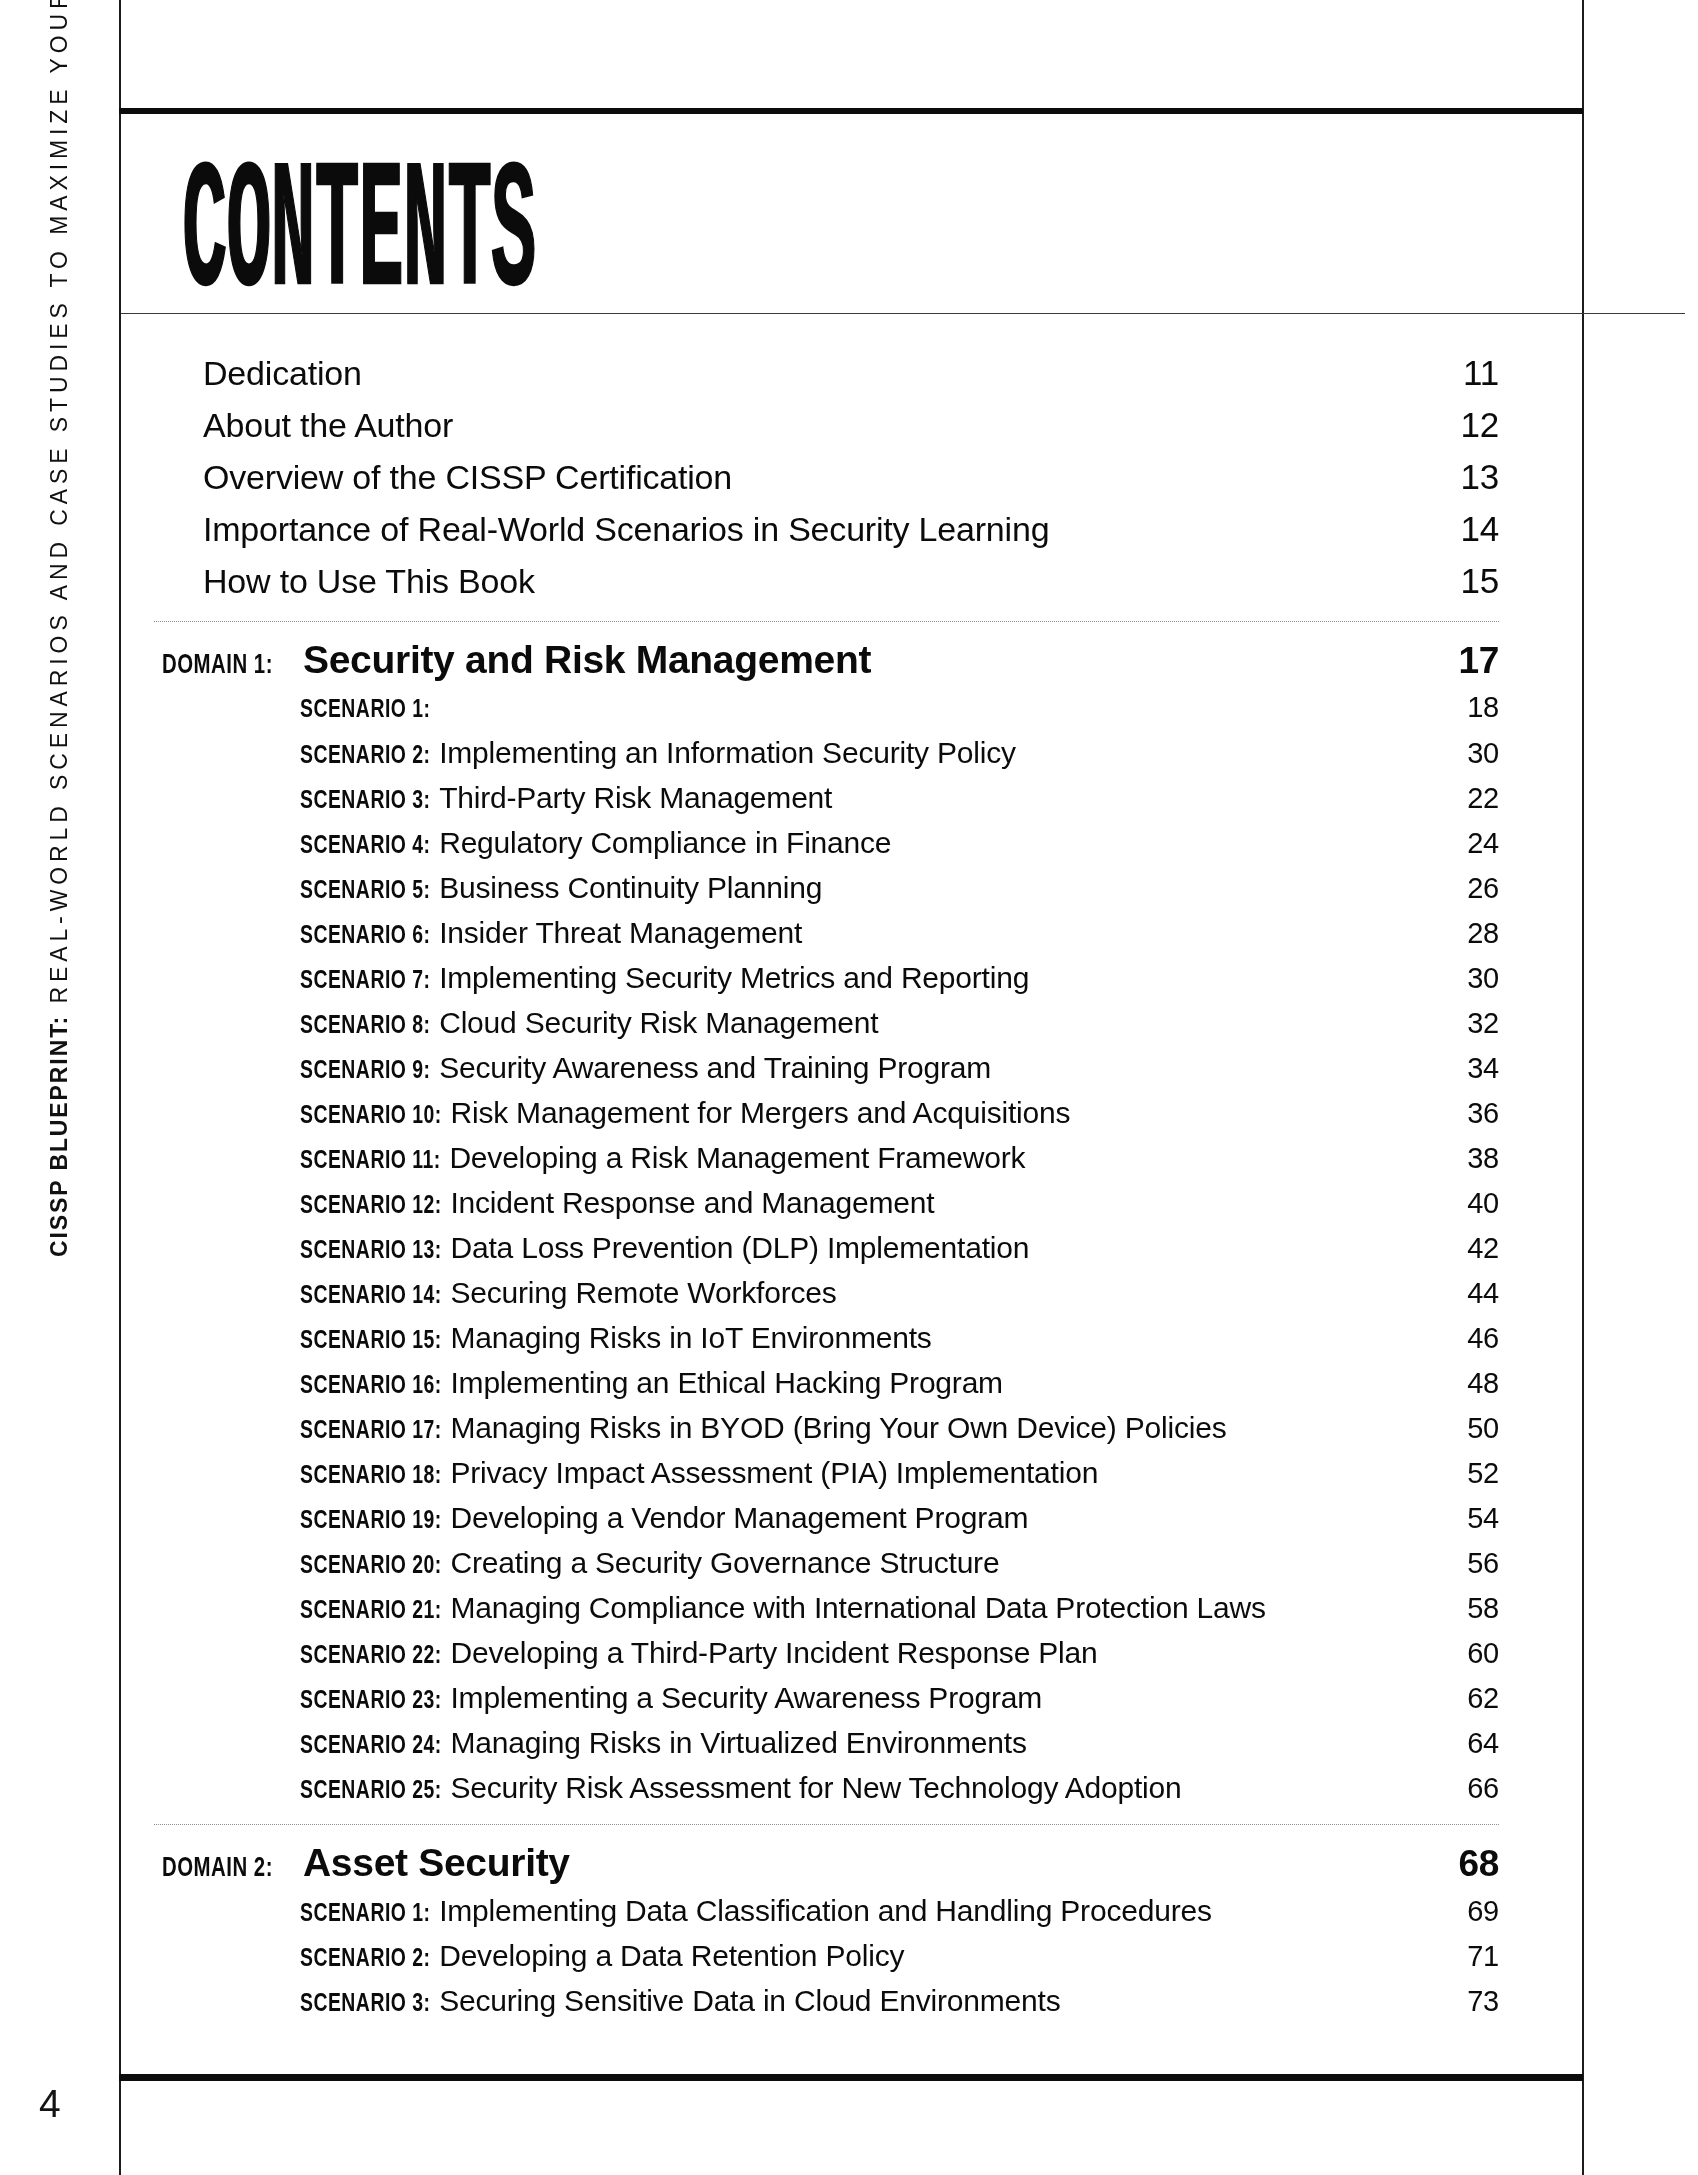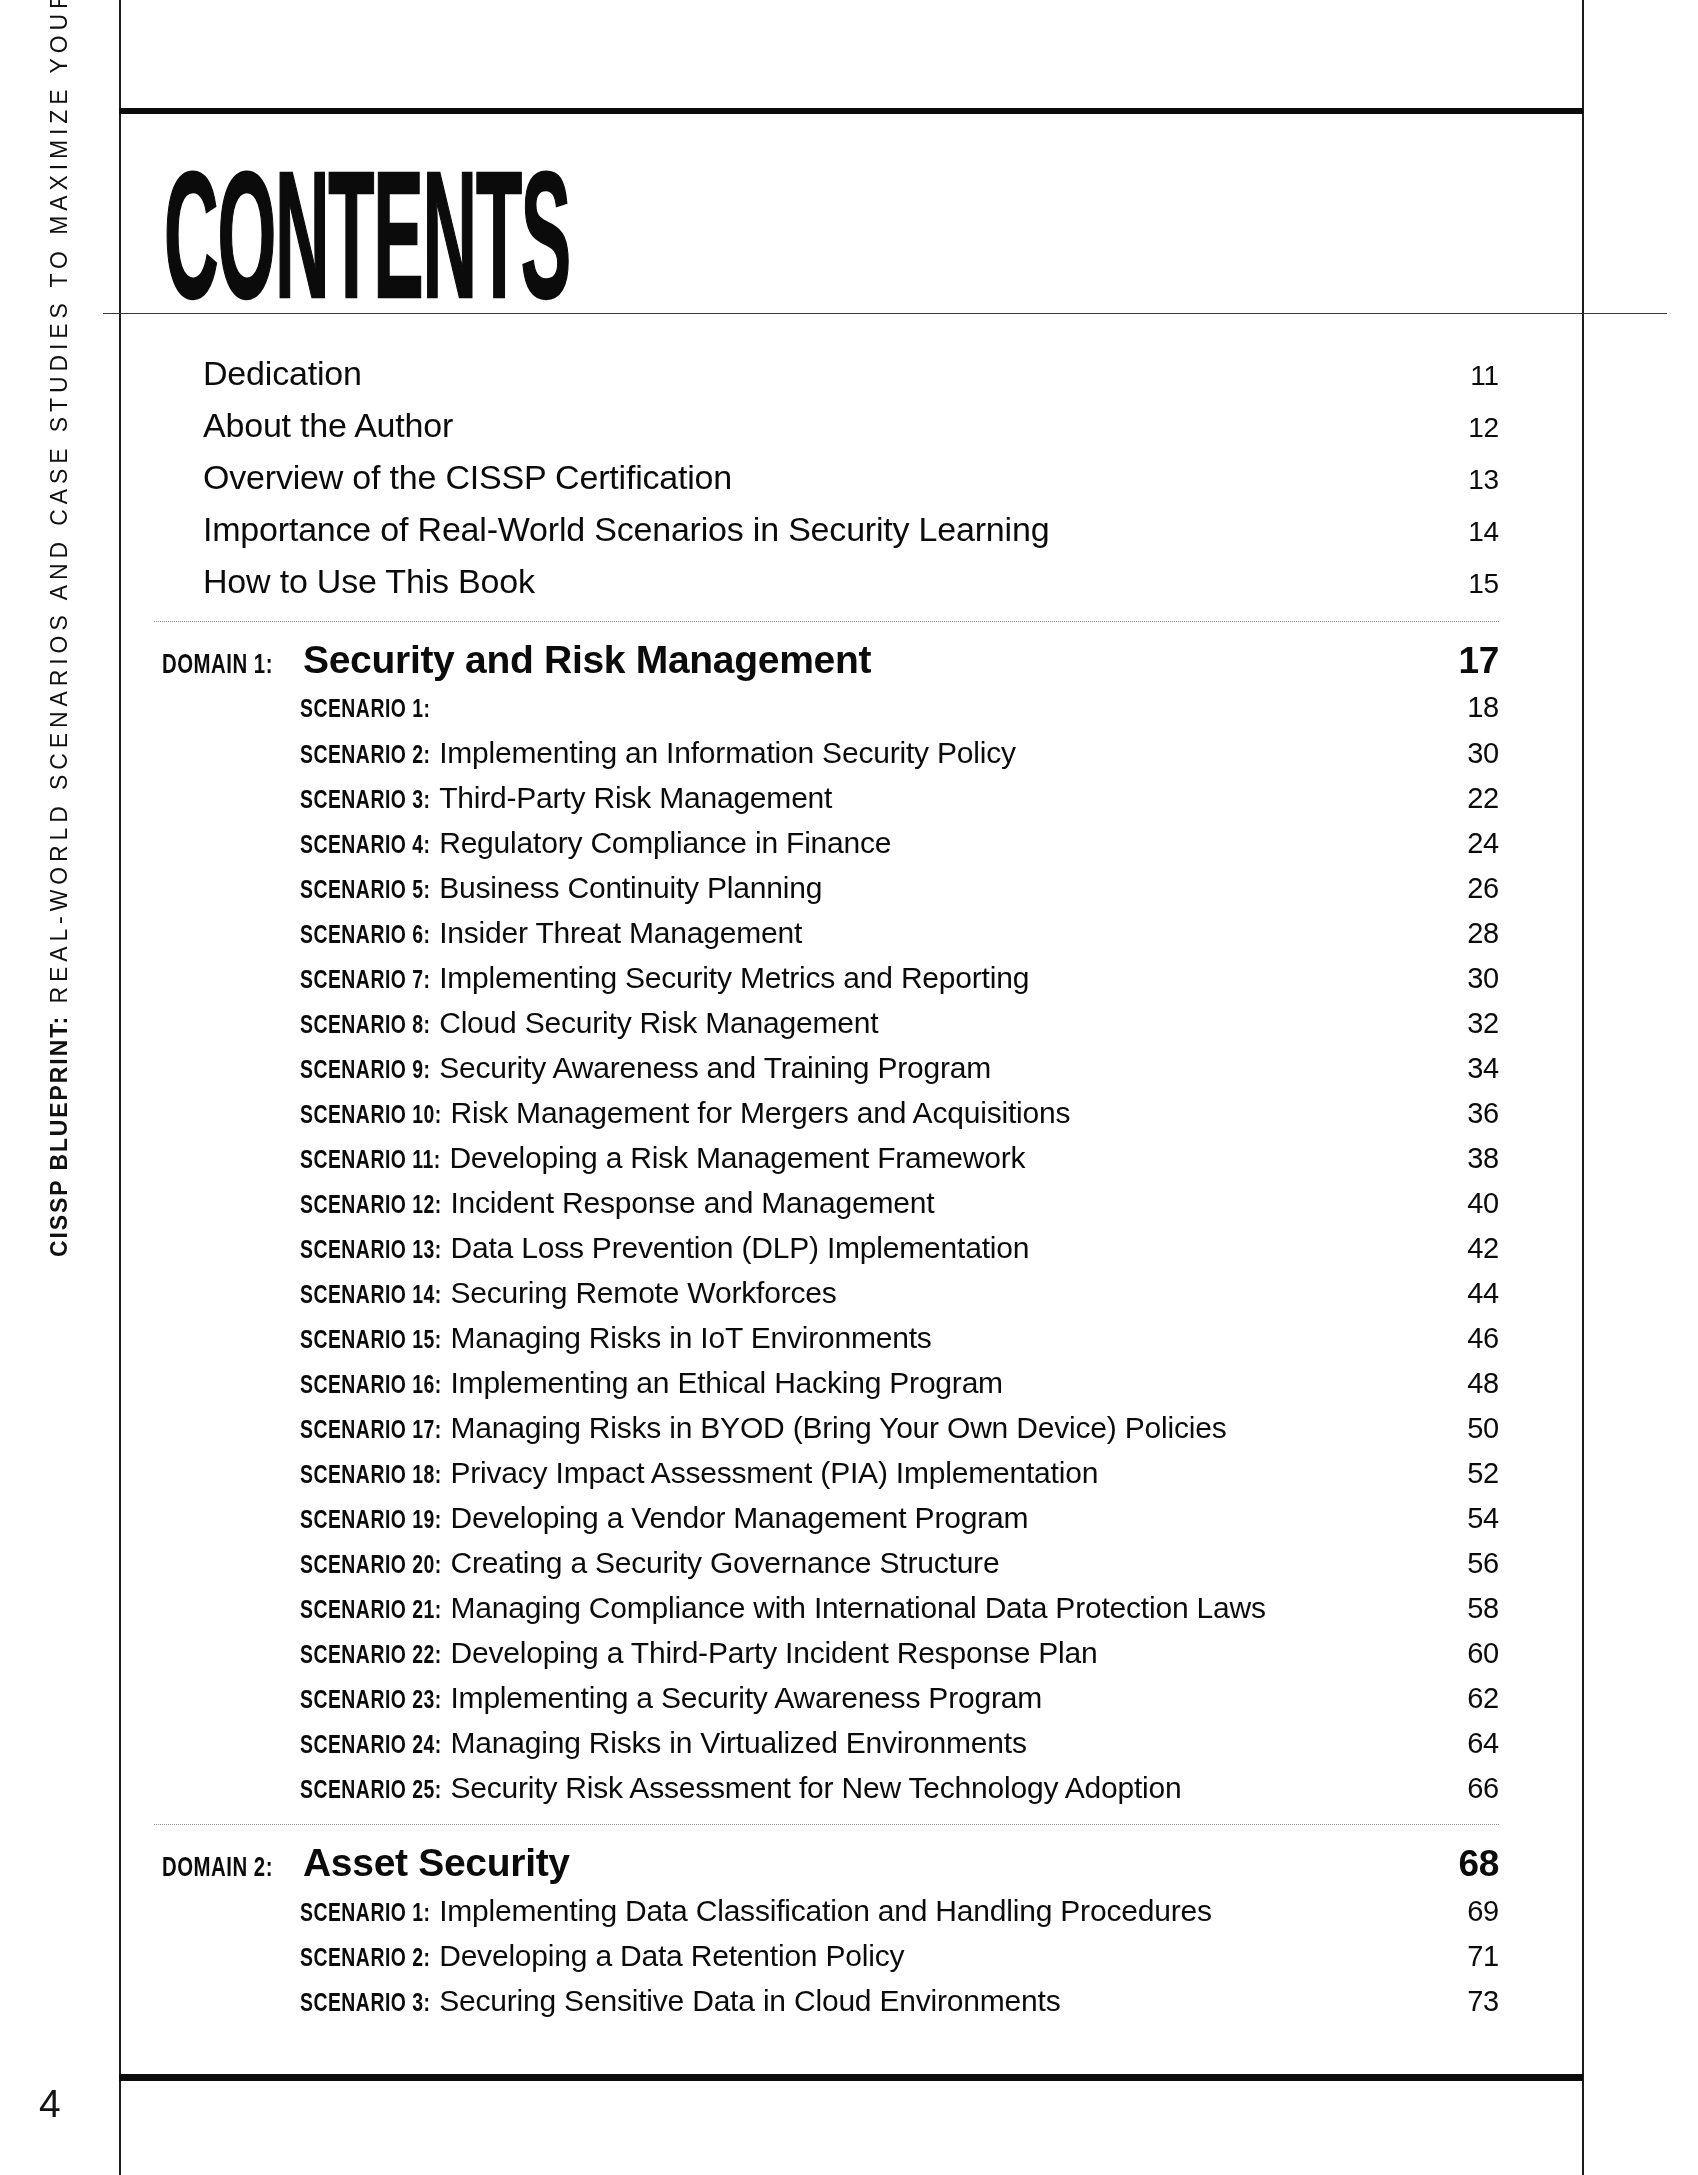--- a/index.html
+++ b/index.html
@@ -25,40 +25,40 @@
     transform:rotate(-90deg);transform-origin:0 0;
     white-space:nowrap;
     font-size:23px;letter-spacing:4.9px;color:#111;
     width:1174px;line-height:29px;
   }
   .spine .spine-bold{font-weight:700;letter-spacing:1.9px;}
 
   .folio{position:absolute;left:39px;top:2082px;font-size:39px;line-height:43px;color:#141414;}
 
   
-  .masthead{position:absolute;left:103px;top:114px;width:1564px;height:199px;border-bottom:1.9px solid #3a3a3a;}
+  .masthead{position:absolute;left:121px;top:114px;width:1564px;height:199px;border-bottom:1.9px solid #3a3a3a;font-family:Liberation Mono, monospace;}
   .masthead h1{
     margin:0;position:absolute;left:61px;top:31px;
     font-size:180px;line-height:180px;font-weight:700;
     letter-spacing:-2.9px;white-space:nowrap;
     transform:scaleX(0.42);transform-origin:0 0;
     -webkit-text-stroke:2.4px #0b0b0b;
   }
 
   
   .toc{
     position:absolute;left:121px;top:312px;width:1460px;
     padding:0 82px 0 82px;box-sizing:border-box;
   }
   .row{display:flex;align-items:baseline;}
   .pg{margin-left:auto;padding-left:19.4px;white-space:nowrap;}
 
   .front{margin-top:35px;}
   .front .row{height:52px;line-height:52px;font-size:34px;letter-spacing:-0.2px;}
-  .front .pg{font-size:28px;}
+  .front .pg{font-size:35px;}
 
   .divider{border:0;border-top:1.9px dotted #8f8f8f;margin:13.6px 0 0 -49px;height:0;}
 
   .domain-header{margin:13.6px 0 0 -41px;height:50px;line-height:50px;font-size:39px;font-weight:700;letter-spacing:-0.3px;}
   .domain-header .pg{font-size:37px;}
   .dlabel{
     display:inline-block;width:141px;line-height:1.1;
     font-size:20.4px;font-weight:700;letter-spacing:0.5px;
     transform:scaleY(1.32);transform-origin:50% 80%;
     white-space:nowrap;

